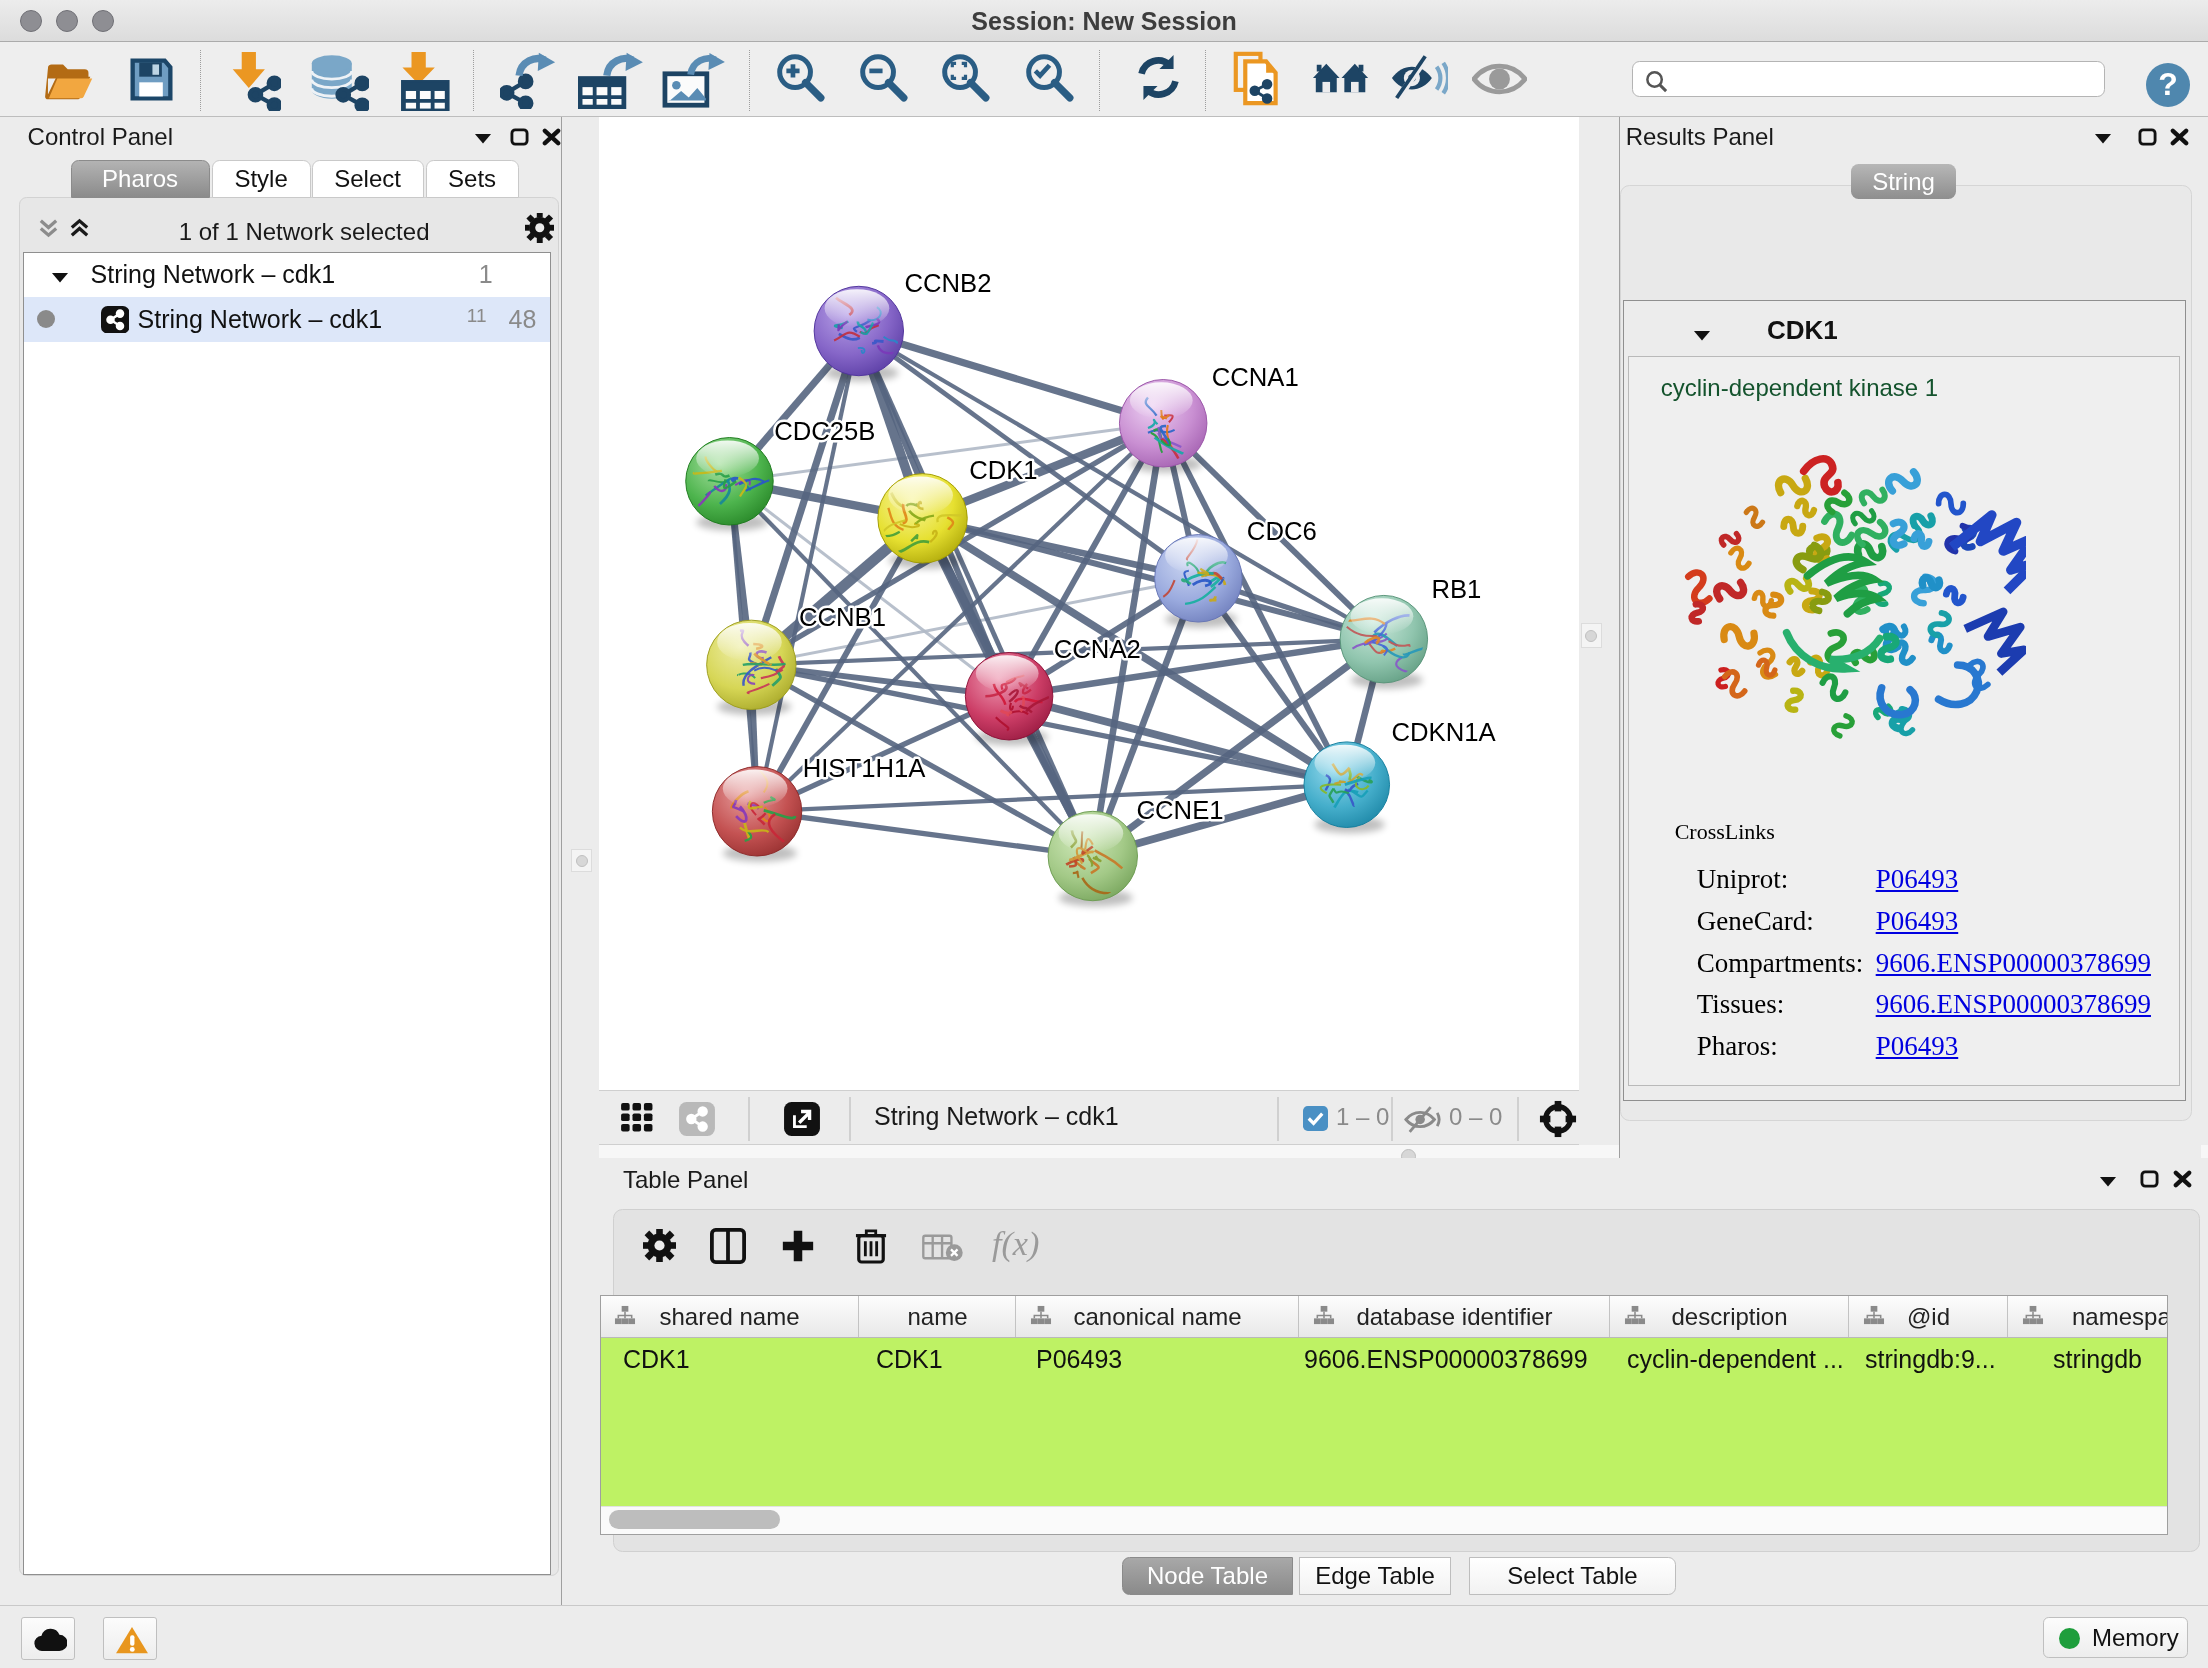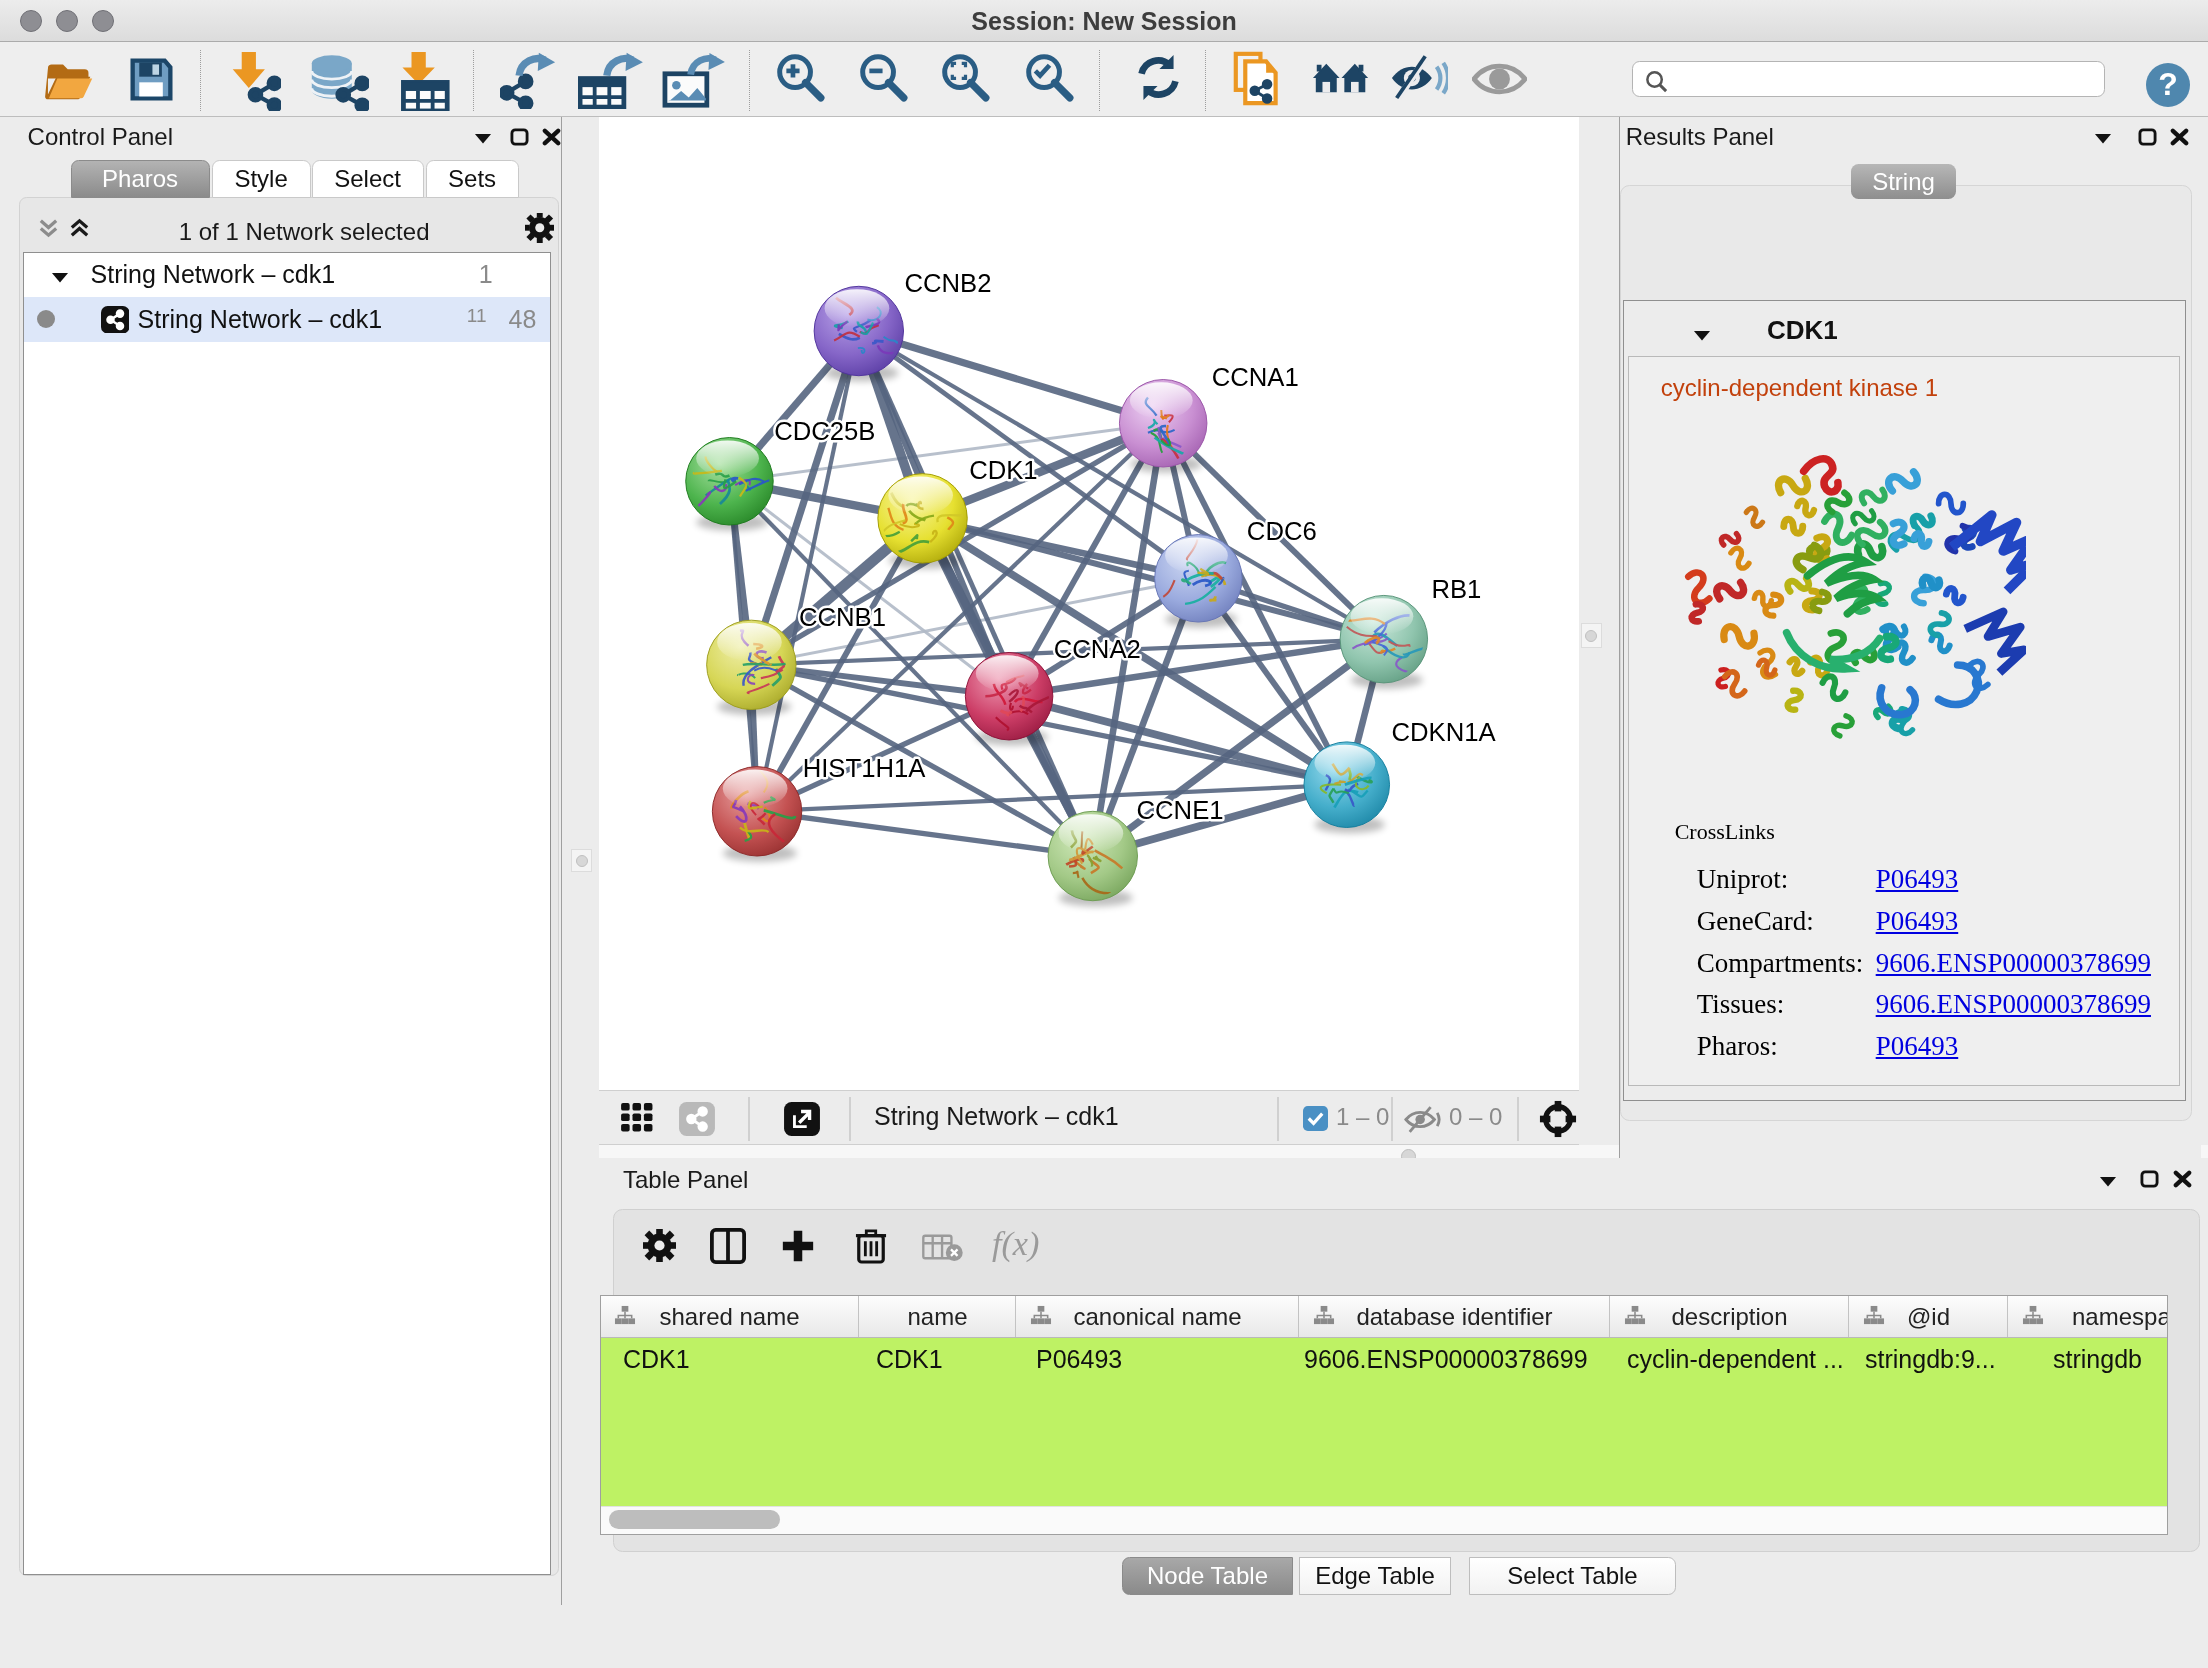--- a/index.html
+++ b/index.html
@@ -695,21 +695,21 @@
 
   <div style="position:absolute;left:0px;top:68px;width:572px;height:936px;background:#e9e9e9;border:1px solid #d5d5d5;border-radius:9.5px"></div>
   <div style="position:absolute;left:231px;top:47px;width:105px;height:35px;border-radius:7.6px;background:linear-gradient(#b7b7b7,#8e8e8e);color:#fff;font-size:24px;text-align:center;line-height:35px">String</div>
 
   <div style="position:absolute;left:2.9px;top:183px;width:563px;height:801px;border:1.9px solid #8f8f8f;background:#ececec">
      <div style="position:absolute;left:69px;top:26px"><svg width="18" height="11.4" viewBox="0 0 19 12">
             <path d="M1 1 h17 l-8.5 10 Z" fill="#111"></path>
           </svg></div>
      <div style="position:absolute;left:143px;top:14.3px;font-size:26px;font-weight:700;color:#111">CDK1</div>
      <div style="position:absolute;left:3.8px;top:55px;width:552px;height:730px;border:1px solid #b9b9b9;background:#efefef">
-        <div style="position:absolute;left:32px;top:17px;font-size:24px;color:#c2410c">cyclin-dependent kinase 1</div>
+        <div style="position:absolute;left:32px;top:17px;font-size:24px;color:#14532d">cyclin-dependent kinase 1</div>
         <div style="position:absolute;left:36px;top:78px"><svg width="361" height="328" viewBox="0 0 380 345">
               <path d="M60 212 c 0 -16 16 -16 16 0 c 0 16 16 16 16 0" transform="rotate(168 77 212)" fill="none" stroke="#d98a14" stroke-width="7.6" stroke-linecap="round"></path>
               <path d="M236 301 c 0 -12 12 -12 12 0 c 0 12 12 12 12 0" transform="rotate(221 250 301)" fill="none" stroke="#18a0a8" stroke-width="5.7" stroke-linecap="round"></path>
               <path d="M162 221 c 0 -15 15 -15 15 0 c 0 15 15 15 15 0" transform="rotate(250 179 221)" fill="none" stroke="#28a038" stroke-width="7.0" stroke-linecap="round"></path>
               <path d="M91 239 c 0 -14 14 -14 14 0 c 0 14 14 14 14 0" transform="rotate(234 107 239)" fill="none" stroke="#d98a14" stroke-width="5.5" stroke-linecap="round"></path>
               <path d="M145 174 c 0 -10 10 -10 10 0 c 0 10 10 10 10 0" transform="rotate(87 155 174)" fill="none" stroke="#c8a812" stroke-width="7.4" stroke-linecap="round"></path>
               <path d="M126 279 c 0 -10 10 -10 10 0 c 0 10 10 10 10 0" transform="rotate(84 136 279)" fill="none" stroke="#b8b414" stroke-width="6.7" stroke-linecap="round"></path>
               <path d="M125 96 c 0 -10 10 -10 10 0 c 0 10 10 10 10 0" transform="rotate(359 137 96)" fill="none" stroke="#c8a812" stroke-width="7.3" stroke-linecap="round"></path>
               <path d="M152 244 c 0 -10 10 -10 10 0 c 0 10 10 10 10 0" transform="rotate(25 163 244)" fill="none" stroke="#c8a812" stroke-width="6.5" stroke-linecap="round"></path>
               <path d="M236 106 c 0 -16 16 -16 16 0 c 0 16 16 16 16 0" transform="rotate(305 254 106)" fill="none" stroke="#18a0a8" stroke-width="6.0" stroke-linecap="round"></path>
@@ -911,14 +911,32 @@
      <div style="position:absolute;left:0;bottom:0;width:100%;height:28.5px;background:#fafafa;border-top:1px solid #e2e2e2">
         <div style="position:absolute;left:7.6px;top:3.8px;width:171px;height:19px;border-radius:9.5px;background:#bdbdbd"></div>
      </div>
   </div>
 
   <div class="btn tabsel2" style="left:523px;top:399px;width:171px;border-radius:7.6px 0 0 7.6px">Node Table</div>
   <div class="btn" style="left:700px;top:399px;width:152px;border-radius:0">Edge Table</div>
   <div class="btn" style="left:870px;top:399px;width:207px;border-radius:0 7.6px 7.6px 0">Select Table</div>
 </div>
 
+<div style="position:absolute;left:0;top:1605px;width:2208px;height:63px;background:#ececec;border-top:1.9px solid #c9c9c9">
+  <div style="position:absolute;left:21px;top:11.4px;width:54px;height:43px;background:linear-gradient(#fcfcfc,#ededed);border:1px solid #bfbfbf;border-radius:2.9px">
+    <svg style="position:absolute;left:10.5px;top:9.5px" width="34" height="25" viewBox="0 0 36 26">
+      <path d="M10 24 a8 8 0 0 1 -1 -16 a10 10 0 0 1 19 -1 a7.5 7.5 0 0 1 0 17 Z" fill="#111"></path>
+        </svg>
+  </div>
+  <div style="position:absolute;left:103px;top:11.4px;width:54px;height:43px;background:linear-gradient(#fcfcfc,#ededed);border:1px solid #bfbfbf;border-radius:2.9px">
+    <svg style="position:absolute;left:10.5px;top:6.7px" width="34" height="30" viewBox="0 0 36 32">
+      <path d="M18 2 L35 30 H1 Z" fill="#e8961e"></path>
+          <rect x="16" y="11" width="4.6" height="11" rx="2" fill="#fff"></rect>
+          <circle cx="18.3" cy="26" r="2.6" fill="#fff"></circle>
+        </svg>
+  </div>
+  <div style="position:absolute;left:2043px;top:10.5px;width:145px;height:41px;background:linear-gradient(#fcfcfc,#ededed);border:1px solid #bfbfbf;border-radius:5.7px">
+    <div style="position:absolute;left:15px;top:10.5px;width:21px;height:21px;border-radius:50%;background:#1e9e3c"></div>
+    <div style="position:absolute;left:48px;top:6.7px;font-size:24px;color:#111">Memory</div>
+  </div>
+</div>
 
 </div>
 
 </body></html>

